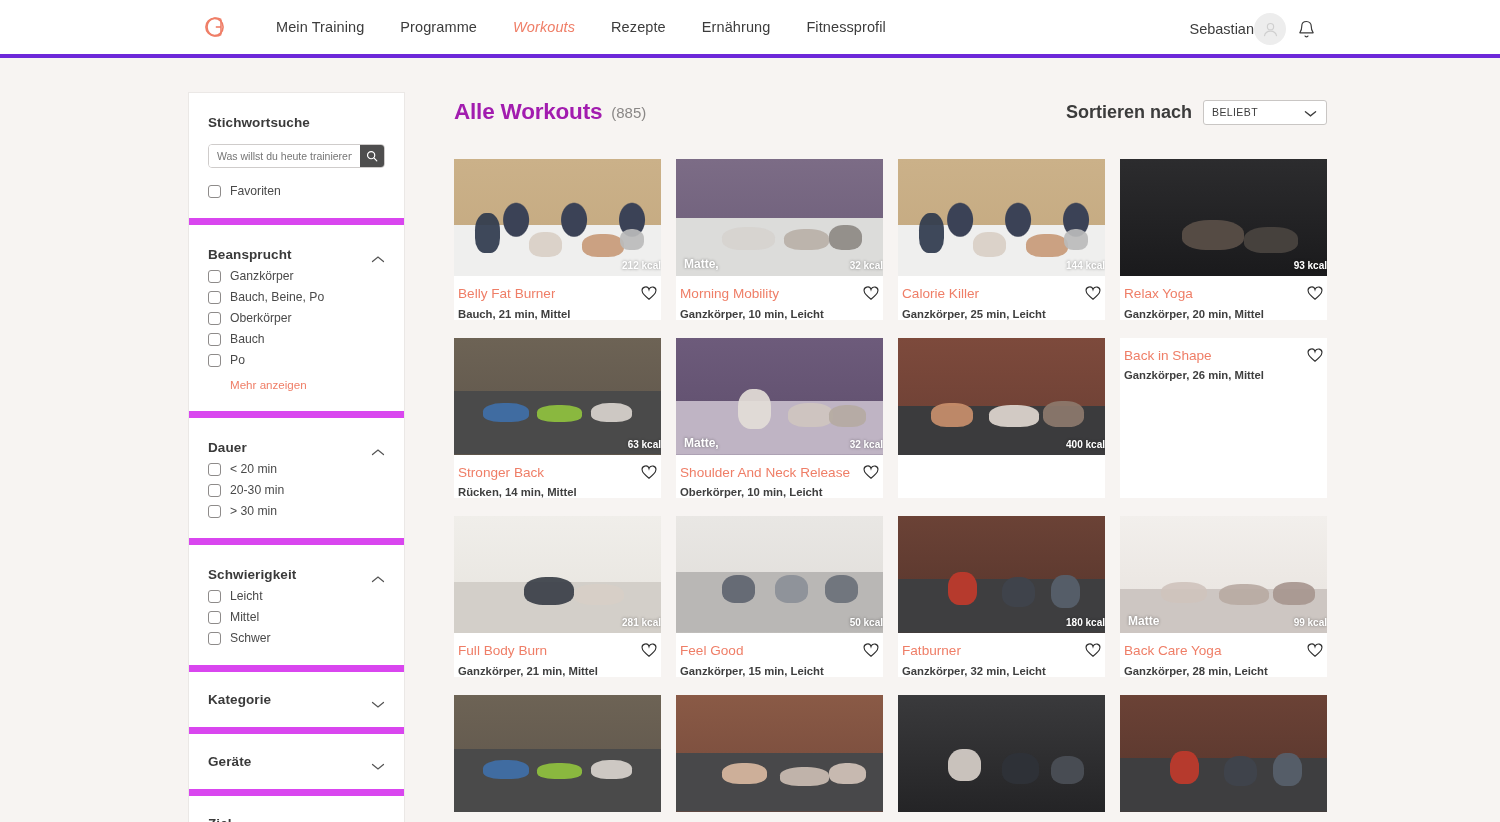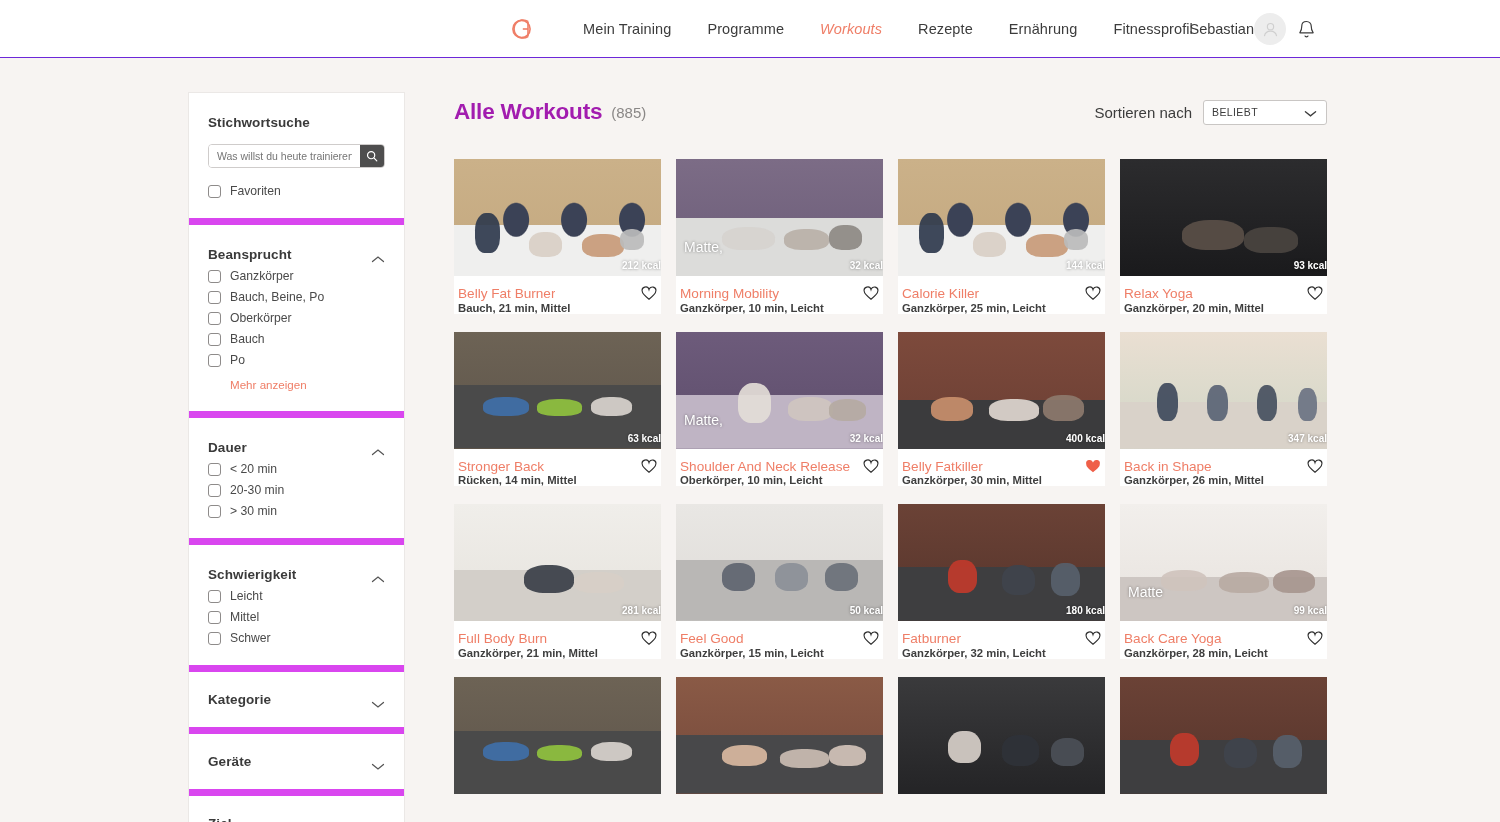--- a/index.html
+++ b/index.html
@@ -7,23 +7,22 @@
     width: 1500px; height: 822px;
     font-family: "Liberation Sans", sans-serif;
     background: #f7f4f2;
     overflow: hidden;
   }
 
   
   .header {
     height: 58px; background: #ffffff;
     display: flex; align-items: center;
-    border-bottom: 1px solid #6d28d9;
+    border-bottom: 4px solid #6d28d9;
     position: relative;
-    justify-content: center;
   }
   .logo { margin-left: 194px; width: 40px; height: 40px; display: flex; align-items: center; justify-content: center; }
   .nav { display: flex; align-items: center; margin-left: 42px; gap: 36px; }
   .nav-item {
     font-size: 14.5px; color: #3c3c3c; letter-spacing: .1px;
     cursor: pointer; white-space: nowrap;
   }
   .nav-item.active { color: #ef7e67; font-style: italic; }
   .header-right {
     position: absolute; right: 182px; top: 0; height: 58px;
@@ -78,21 +77,21 @@
     margin-top: 11px; margin-left: 22px; font-size: 11.6px; color: #ef7e67; cursor: pointer;
   }
   .collapsed { padding: 20px 19px 20px 19px; }
 
   
   .main { flex: 1; padding-left: 49px; padding-right: 186px; }
   .main-head { display: flex; align-items: center; height: 40px; }
   .page-title { font-size: 22.5px; font-weight: bold; color: #a21caf; letter-spacing: -.2px; }
   .page-count { font-size: 15px; color: #8a8786; margin-left: 9px; }
   .sort-wrap { margin-left: auto; display: flex; align-items: center; gap: 11px; }
-  .sort-label { font-size: 15px; font-weight: normal; color: #3c3c3c; text-align: center; }
+  .sort-label { font-size: 18px; font-weight: bold; color: #3c3c3c; text-align: center; }
   .sort-select {
     width: 124px; height: 25px; border: 1px solid #c9c6c4; border-radius: 3px;
     background: #fff; display: flex; align-items: center; padding: 0 8px;
     font-size: 10.5px; color: #3c3c3c; letter-spacing: .4px; cursor: pointer;
   }
   .sort-select .chev { margin-left: auto; }
 
   .grid {
     margin-top: 27px;
     display: grid; grid-template-columns: repeat(4, 207px);
@@ -101,32 +100,33 @@
   .card { background: #ffffff; cursor: pointer; }
   .thumb {
     position: relative; width: 207px; height: 117px; overflow: hidden;
   }
   .kcal {
     position: absolute; right: 0; bottom: 5px;
     font-size: 10px; font-weight: bold; color: #fff;
     text-shadow: 0 0 3px rgba(0,0,0,.45);
   }
   .tag {
-    position: absolute; left: 8px; bottom: 21px;
-    font-size: 14px; color: #fff;
+    position: absolute; left: 8px; bottom: 5px;
+    font-size: 12px; color: #fff;
     text-shadow: 0 0 3px rgba(0,0,0,.45);
+    font-weight: bold;
   }
   .card-body { padding: 10px 4px 0 4px; }
   .card-titlerow { display: flex; align-items: flex-start; }
   .card-title {
     font-size: 13.6px; color: #ef7e67; line-height: 1.15;
     white-space: nowrap; overflow: hidden; text-overflow: ellipsis; max-width: 172px;
   }
   .heart { margin-left: auto; width: 16px; height: 15px; flex: none; cursor: pointer; }
-  .card-meta { font-size: 11.3px; font-weight: bold; color: #3f3f3f; }
+  .card-meta { font-size: 11.3px; font-weight: bold; color: #3f3f3f; margin-top: 6px; }
 
   
   .scene { position: absolute; inset: 0; }
   .s-gymarch { background:
       radial-gradient(ellipse 26px 34px at 30%  52%, #3b4256 0 48%, transparent 52%),
       radial-gradient(ellipse 26px 34px at 58%  52%, #3b4256 0 48%, transparent 52%),
       radial-gradient(ellipse 26px 34px at 86%  52%, #3b4256 0 48%, transparent 52%),
       linear-gradient(#efefee 0 0) bottom/100% 44% no-repeat,
       linear-gradient(#cbb189, #c3a87f); }
   .s-studio { background:
@@ -497,41 +497,22 @@
     <div class="thumb">
       <span class="scene s-brick">
                 <span class="fig" style="left:16%;top:56%;width:20%;height:20%;background:#c98f6b"></span>
                 <span class="fig" style="left:44%;top:58%;width:24%;height:18%;background:#e0d7cf"></span>
                 <span class="fig" style="left:70%;top:54%;width:20%;height:22%;background:#8d7a6d"></span>
               </span>
 
       <span class="kcal">400 kcal</span>
     </div>
 
-    <div class="card-body">
-      <div class="card-titlerow">
-        <span class="card-title">Belly Fatkiller</span>
-        <span class="heart"><svg width="16" height="15" viewBox="0 0 18 16">
-                    <path d="M9 14.4C4.4 11 1.4 8.6 1.4 5.6A3.7 3.7 0 0 1 9 3.6a3.7 3.7 0 0 1 7.6 2c0 3-3 5.4-7.6 8.8z" fill="#ef5f48"></path>
-                  </svg></span>
-      </div>
-      <div class="card-meta">Ganzkörper, 30 min, Mittel</div>
-    </div>
-  </div>
-          <div class="card">
-    <div class="thumb">
-      <span class="scene s-sun">
-                <span class="fig" style="left:18%;top:44%;width:10%;height:32%;background:#3f4a5c"></span>
-                <span class="fig" style="left:42%;top:46%;width:10%;height:30%;background:#5a6475"></span>
-                <span class="fig" style="left:66%;top:46%;width:10%;height:30%;background:#47505f"></span>
-                <span class="fig" style="left:86%;top:48%;width:9%;height:28%;background:#6b7383"></span>
-              </span>
-
-      <span class="kcal">347 kcal</span>
-    </div>
+  </div>
+          <div class="card">
 
     <div class="card-body">
       <div class="card-titlerow">
         <span class="card-title">Back in Shape</span>
         <span class="heart"><svg width="16" height="15" viewBox="0 0 18 16">
                     <path d="M9 14.4C4.4 11 1.4 8.6 1.4 5.6A3.7 3.7 0 0 1 9 3.6a3.7 3.7 0 0 1 7.6 2c0 3-3 5.4-7.6 8.8z" fill="none" stroke="#2f2f2f" stroke-width="1.25"></path>
                   </svg></span>
       </div>
       <div class="card-meta">Ganzkörper, 26 min, Mittel</div>
     </div>

